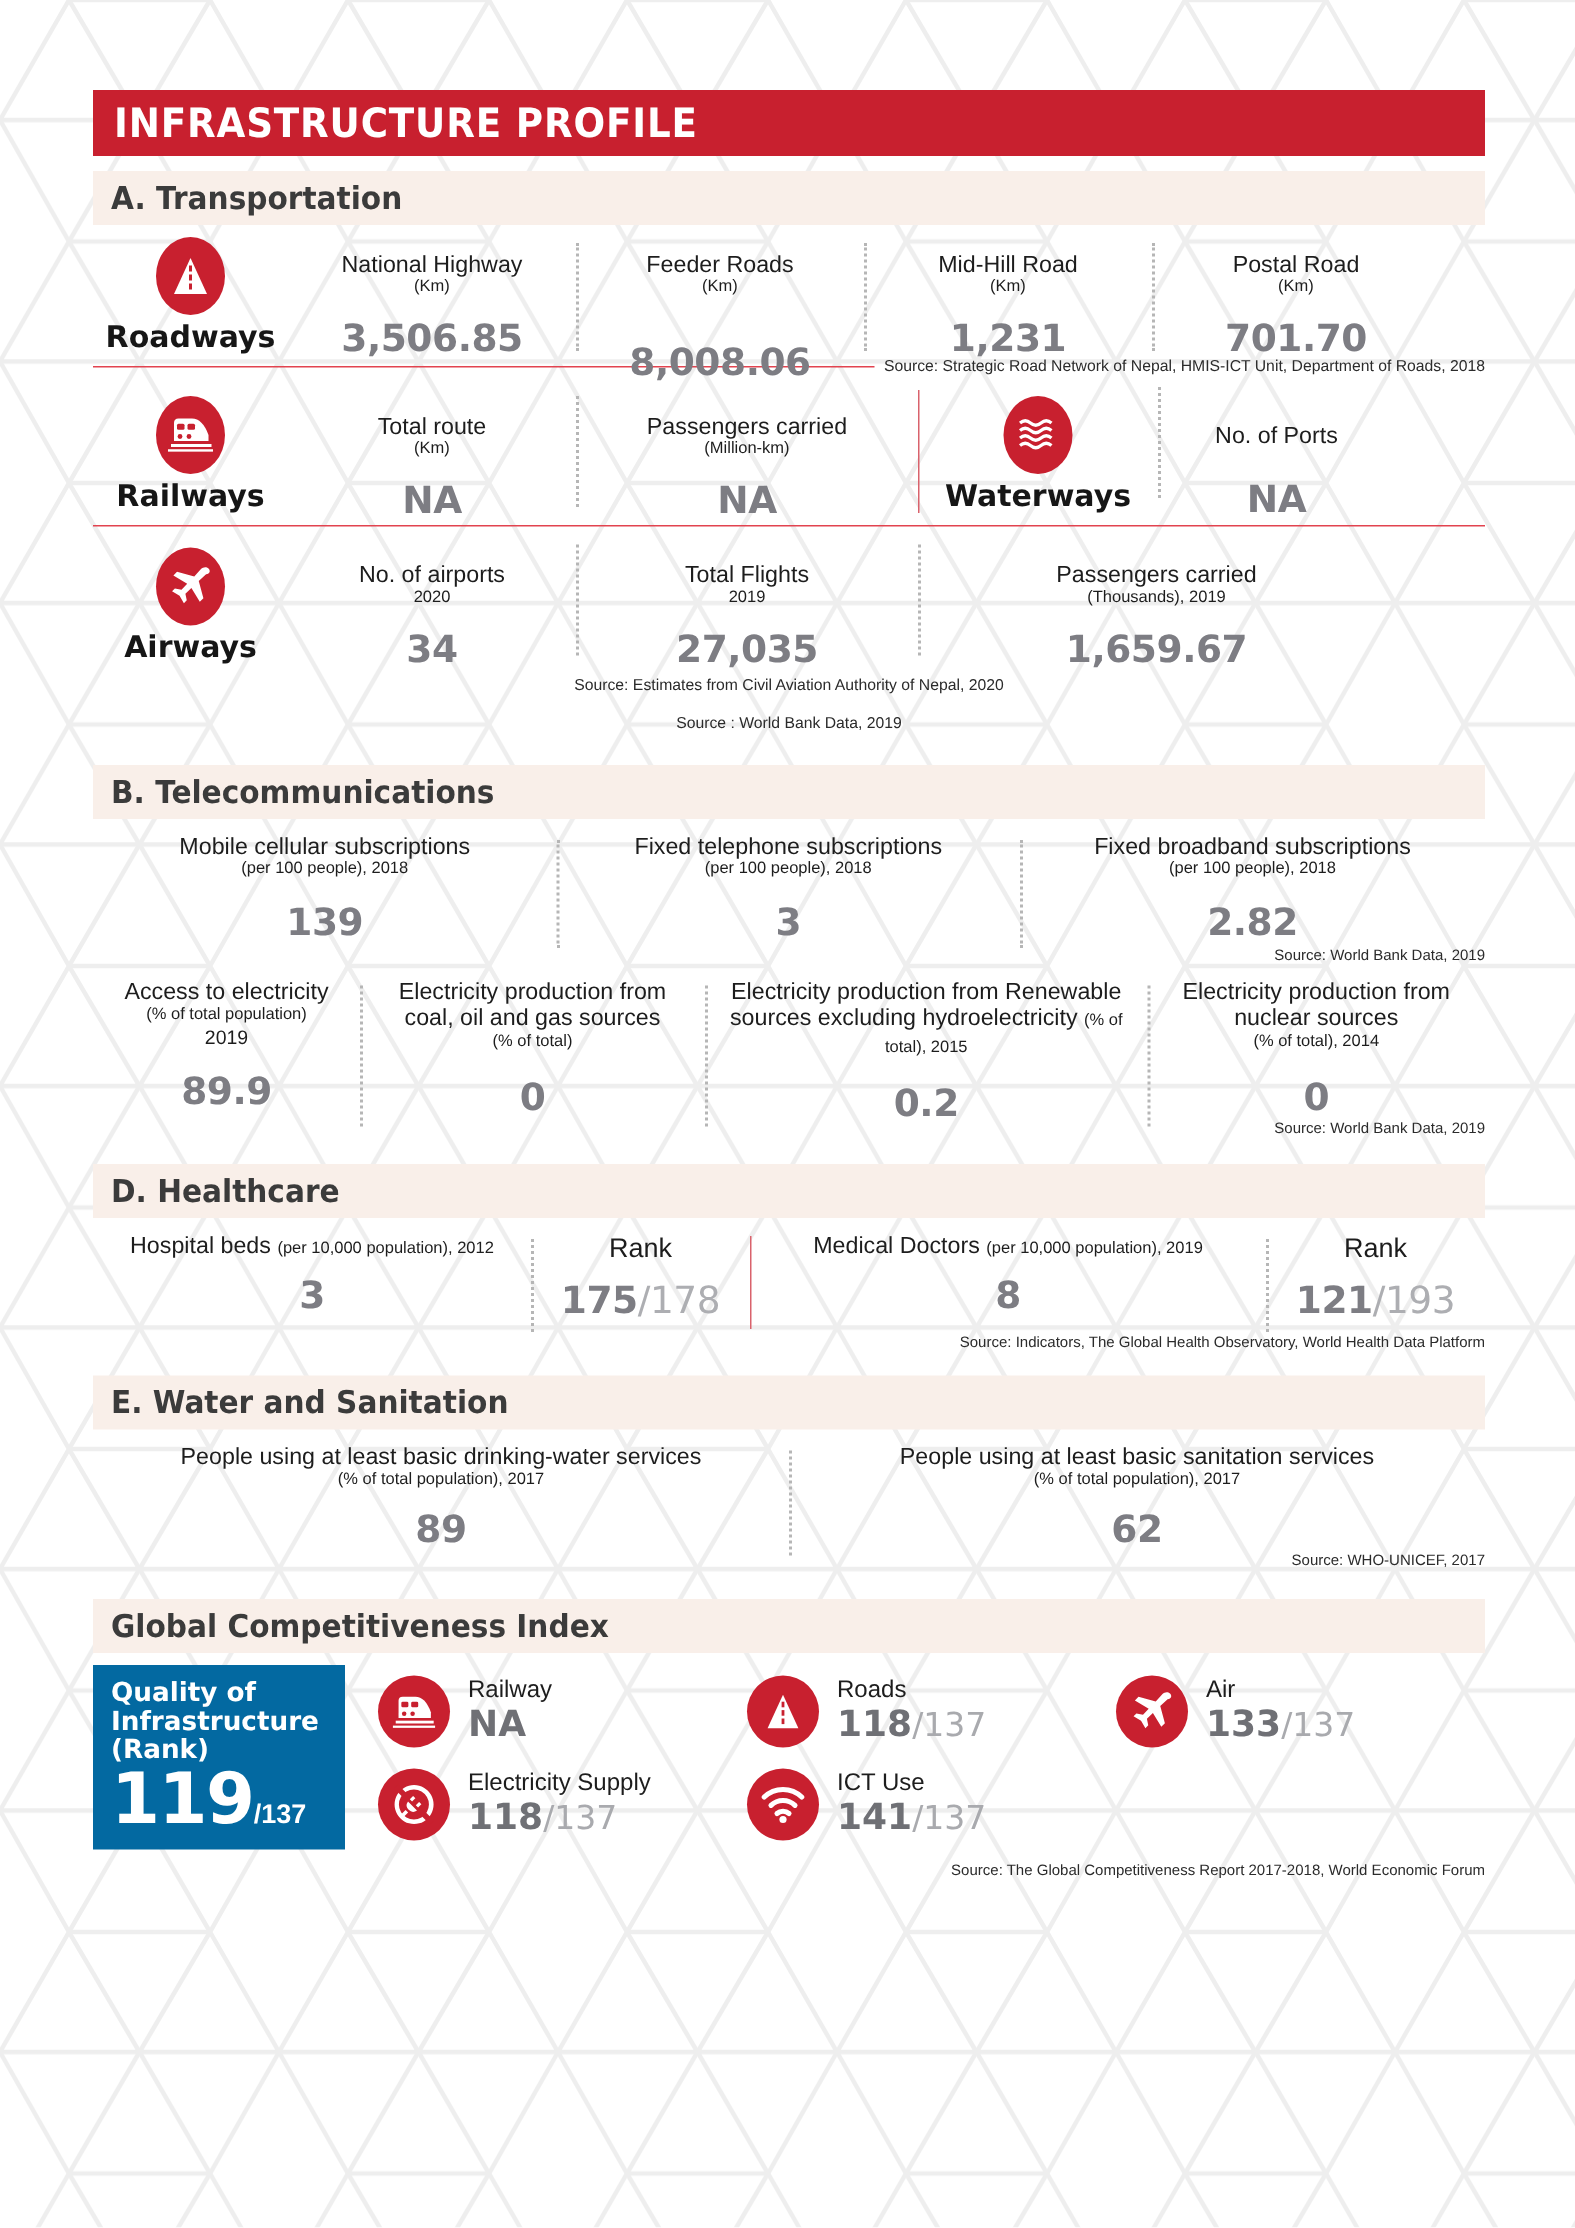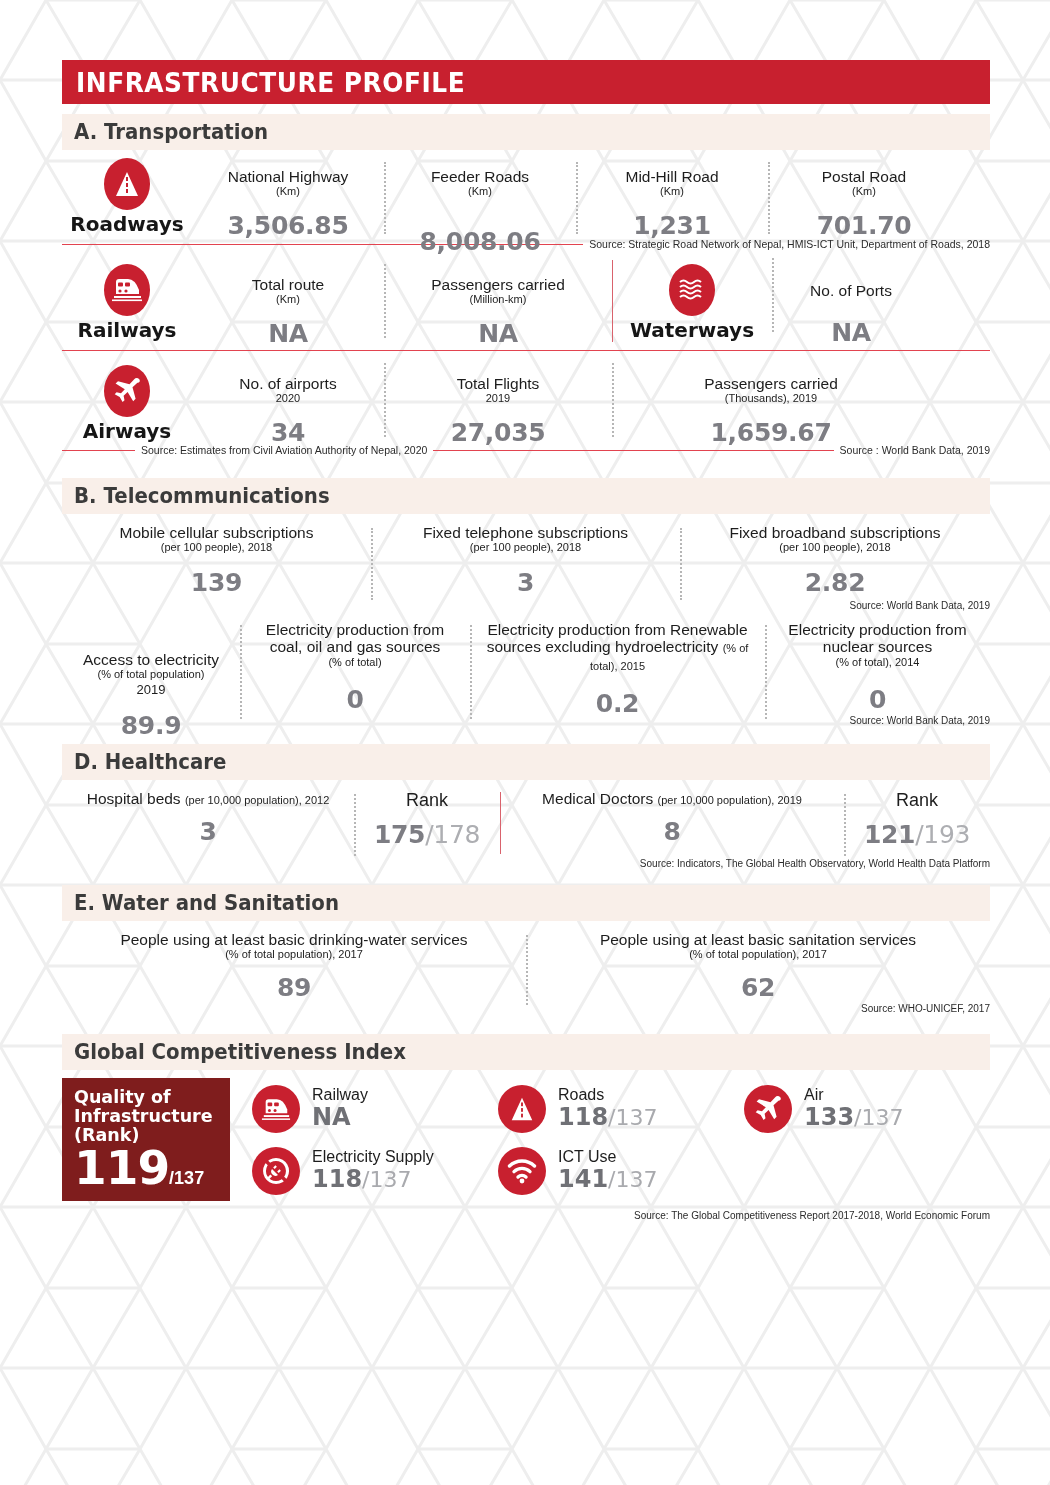--- a/index.html
+++ b/index.html
@@ -73,21 +73,21 @@
 
   
   .srcline{display:flex;align-items:center;gap:6px;}
   .srcline .ln{flex:1 1 auto;height:0;border-top:1.4px solid #e2434f;}
   .srcline .tx{font-size:10.5px;color:#2b2b2b;white-space:nowrap;}
   .srctxt{font-size:10px;color:#2b2b2b;text-align:right;}
 
   
   .gci-wrap{display:flex;margin-top:8px;}
   .rankbox{
-    width:168px;height:123px;background:#7f1d1d;color:#fff;
+    width:168px;height:123px;background:#0369a1;color:#fff;
     box-sizing:border-box;padding:10px 0 0 12px;flex:0 0 168px;
   }
   .rankbox .t{
     font-size:17.5px;font-weight:bold;line-height:1.08;
     font-family:"DejaVu Sans","Liberation Sans",sans-serif;
   }
   .rankbox .n{margin-top:1px;display:flex;align-items:baseline;}
   .rankbox .n b{
     font-size:47px;font-weight:bold;line-height:0.95;letter-spacing:-1px;
     font-family:"DejaVu Sans","Liberation Sans",sans-serif;
@@ -257,21 +257,21 @@
       <div class="val" style="margin-top:12px;">27,035</div>
     </div>
     <div class="cell" style="width:318px;padding-top:10px;">
       <div class="dotdiv" style="height:74px;top:-2px;"></div>
       <div class="lbl">Passengers carried</div>
       <div class="sub">(Thousands), 2019</div>
       <div class="val" style="margin-top:12px;">1,659.67</div>
     </div>
   </div>
 
-  <div class="srcline" style="margin-top:1px;">
+  <div class="srcline" style="margin-top:1px;flex-direction:column;">
     <div class="ln" style="max-width:73px;"></div>
     <div class="tx">Source: Estimates from Civil Aviation Authority of Nepal, 2020</div>
     <div class="ln"></div>
     <div class="tx">Source : World Bank Data, 2019</div>
   </div>
 
   <div class="sec-head" style="margin-top:22px;">
     <span>B. Telecommunications</span>
   </div>
   <div class="row" style="margin-top:10px;height:72px;">
@@ -289,21 +289,21 @@
     <div class="cell" style="width:310px;">
       <div class="dotdiv" style="height:72px;"></div>
       <div class="lbl">Fixed broadband subscriptions</div>
       <div class="sub">(per 100 people), 2018</div>
       <div class="val" style="margin-top:13px;">2.82</div>
     </div>
   </div>
   <div class="srctxt" style="margin-top:4px;">Source: World Bank Data, 2019</div>
 
   <div class="row" style="margin-top:10px;height:96px;">
-    <div class="cell" style="width:178px;margin-top:30px;">
+    <div class="cell" style="width:178px;">
       <div class="lbl">Access to electricity</div>
       <div class="sub">(% of total population)</div>
       <div class="sub" style="font-size:13px;">2019</div>
       <div class="val" style="margin-top:14px;">89.9</div>
     </div>
     <div class="cell" style="width:230px;padding:0 8px;">
       <div class="dotdiv" style="height:94px;"></div>
       <div class="lbl">Electricity production from coal, oil and gas sources</div>
       <div class="sub">(% of total)</div>
       <div class="val" style="margin-top:16px;">0</div>

